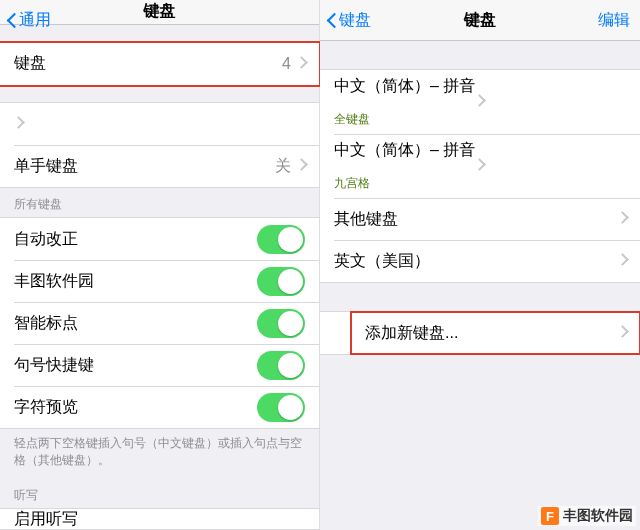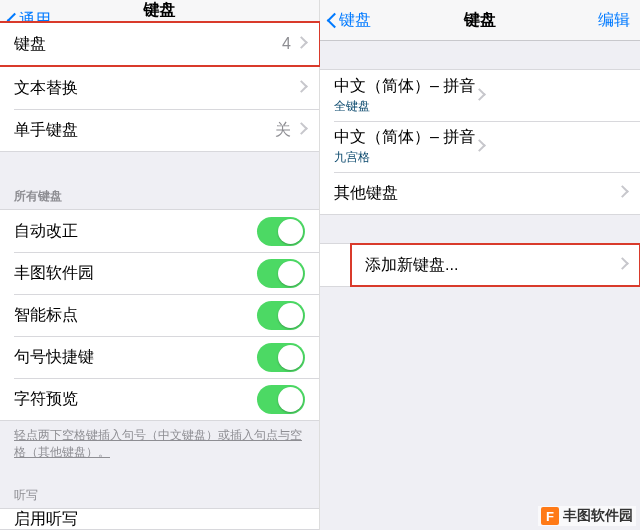--- a/index.html
+++ b/index.html
@@ -48,37 +48,37 @@
     padding: 0 14px;
     display: flex; align-items: center;
     background: #fff;
     position: relative;
   }
   .row + .row::before {
     content: ""; position: absolute; left: 14px; right: 0; top: 0; height: 1px;
     background: #d8d8dc;
   }
   .row .label { font-size: 16px; color: #000; flex: 1; }
-  .row .sub { font-size: 12px; color: #0c4a6e; margin-top: 1px; }
+  .row .sub { font-size: 12px; color: #4d7c0f; margin-top: 14px; }
   .row .stack { display: flex; flex-direction: column; padding: 6px 0; }
   .row .value { font-size: 16px; color: #8e8e93; margin-right: 6px; }
   .chev {
     width: 8px; height: 12px; position: relative;
   }
   .chev::before {
     content: ""; display: block; width: 7px; height: 7px;
     border-top: 2px solid #c7c7cc; border-right: 2px solid #c7c7cc;
     transform: rotate(45deg);
   }
 
   .header-label {
     font-size: 12px; color: #8e8e93; padding: 6px 14px 4px;
   }
   .footer-note {
-    font-size: 12px; color: #8e8e93; padding: 6px 14px 4px; line-height: 1.4; text-decoration: underline;
+    font-size: 12px; color: #8e8e93; padding: 6px 14px 4px; line-height: 1.4;
   }
 
   .switch {
     width: 48px; height: 29px; border-radius: 15px; background: #4cd964;
     position: relative; flex-shrink: 0;
   }
   .switch::after {
     content: ""; position: absolute; right: 2px; top: 2px;
     width: 25px; height: 25px; border-radius: 50%; background: #fff;
     box-shadow: 0 1px 2px rgba(0,0,0,0.25);
@@ -121,31 +121,30 @@
         <span class="label">键盘</span>
         <span class="value">4</span>
         <span class="chev"></span>
       </div>
     </div>
 
     <div class="gap-lg"></div>
 
     <div class="group">
       <div class="row">
-        <span class="label">文本替换</span>
         <span class="chev"></span>
       </div>
       <div class="row">
         <span class="label">单手键盘</span>
         <span class="value">关</span>
         <span class="chev"></span>
       </div>
     </div>
 
-    <div class="header-label" style="margin-top:30px;font-weight:bold;">所有键盘</div>
+    <div class="header-label" style="margin-top:2px;">所有键盘</div>
 
     <div class="group">
       <div class="row">
         <span class="label">自动改正</span>
         <span class="switch"></span>
       </div>
       <div class="row">
         <span class="label">丰图软件园</span>
         <span class="switch"></span>
       </div>
@@ -158,21 +157,21 @@
         <span class="switch"></span>
       </div>
       <div class="row">
         <span class="label">字符预览</span>
         <span class="switch"></span>
       </div>
     </div>
 
     <div class="footer-note">轻点两下空格键插入句号（中文键盘）或插入句点与空格（其他键盘）。</div>
 
-    <div class="header-label" style="margin-top:16px;">听写</div>
+    <div class="header-label" style="margin-top:8px;">听写</div>
 
     <div class="group">
       <div class="row" style="height:20px; min-height:20px;">
         <span class="label">启用听写</span>
       </div>
     </div>
   </div>
 
   <div class="panel">
     <div class="navbar">
@@ -200,20 +199,24 @@
         <div class="stack">
           <span class="label">中文（简体）– 拼音</span>
           <span class="sub">九宫格</span>
         </div>
         <span class="chev"></span>
       </div>
       <div class="row">
         <span class="label">其他键盘</span>
         <span class="chev"></span>
       </div>
+      <div class="row">
+        <span class="label">英文（美国）</span>
+        <span class="chev"></span>
+      </div>
     </div>
 
     <div class="gap-lg"></div>
 
     <div class="group">
       <div class="row redbox">
         <span class="label">添加新键盘...</span>
         <span class="chev"></span>
       </div>
     </div>

